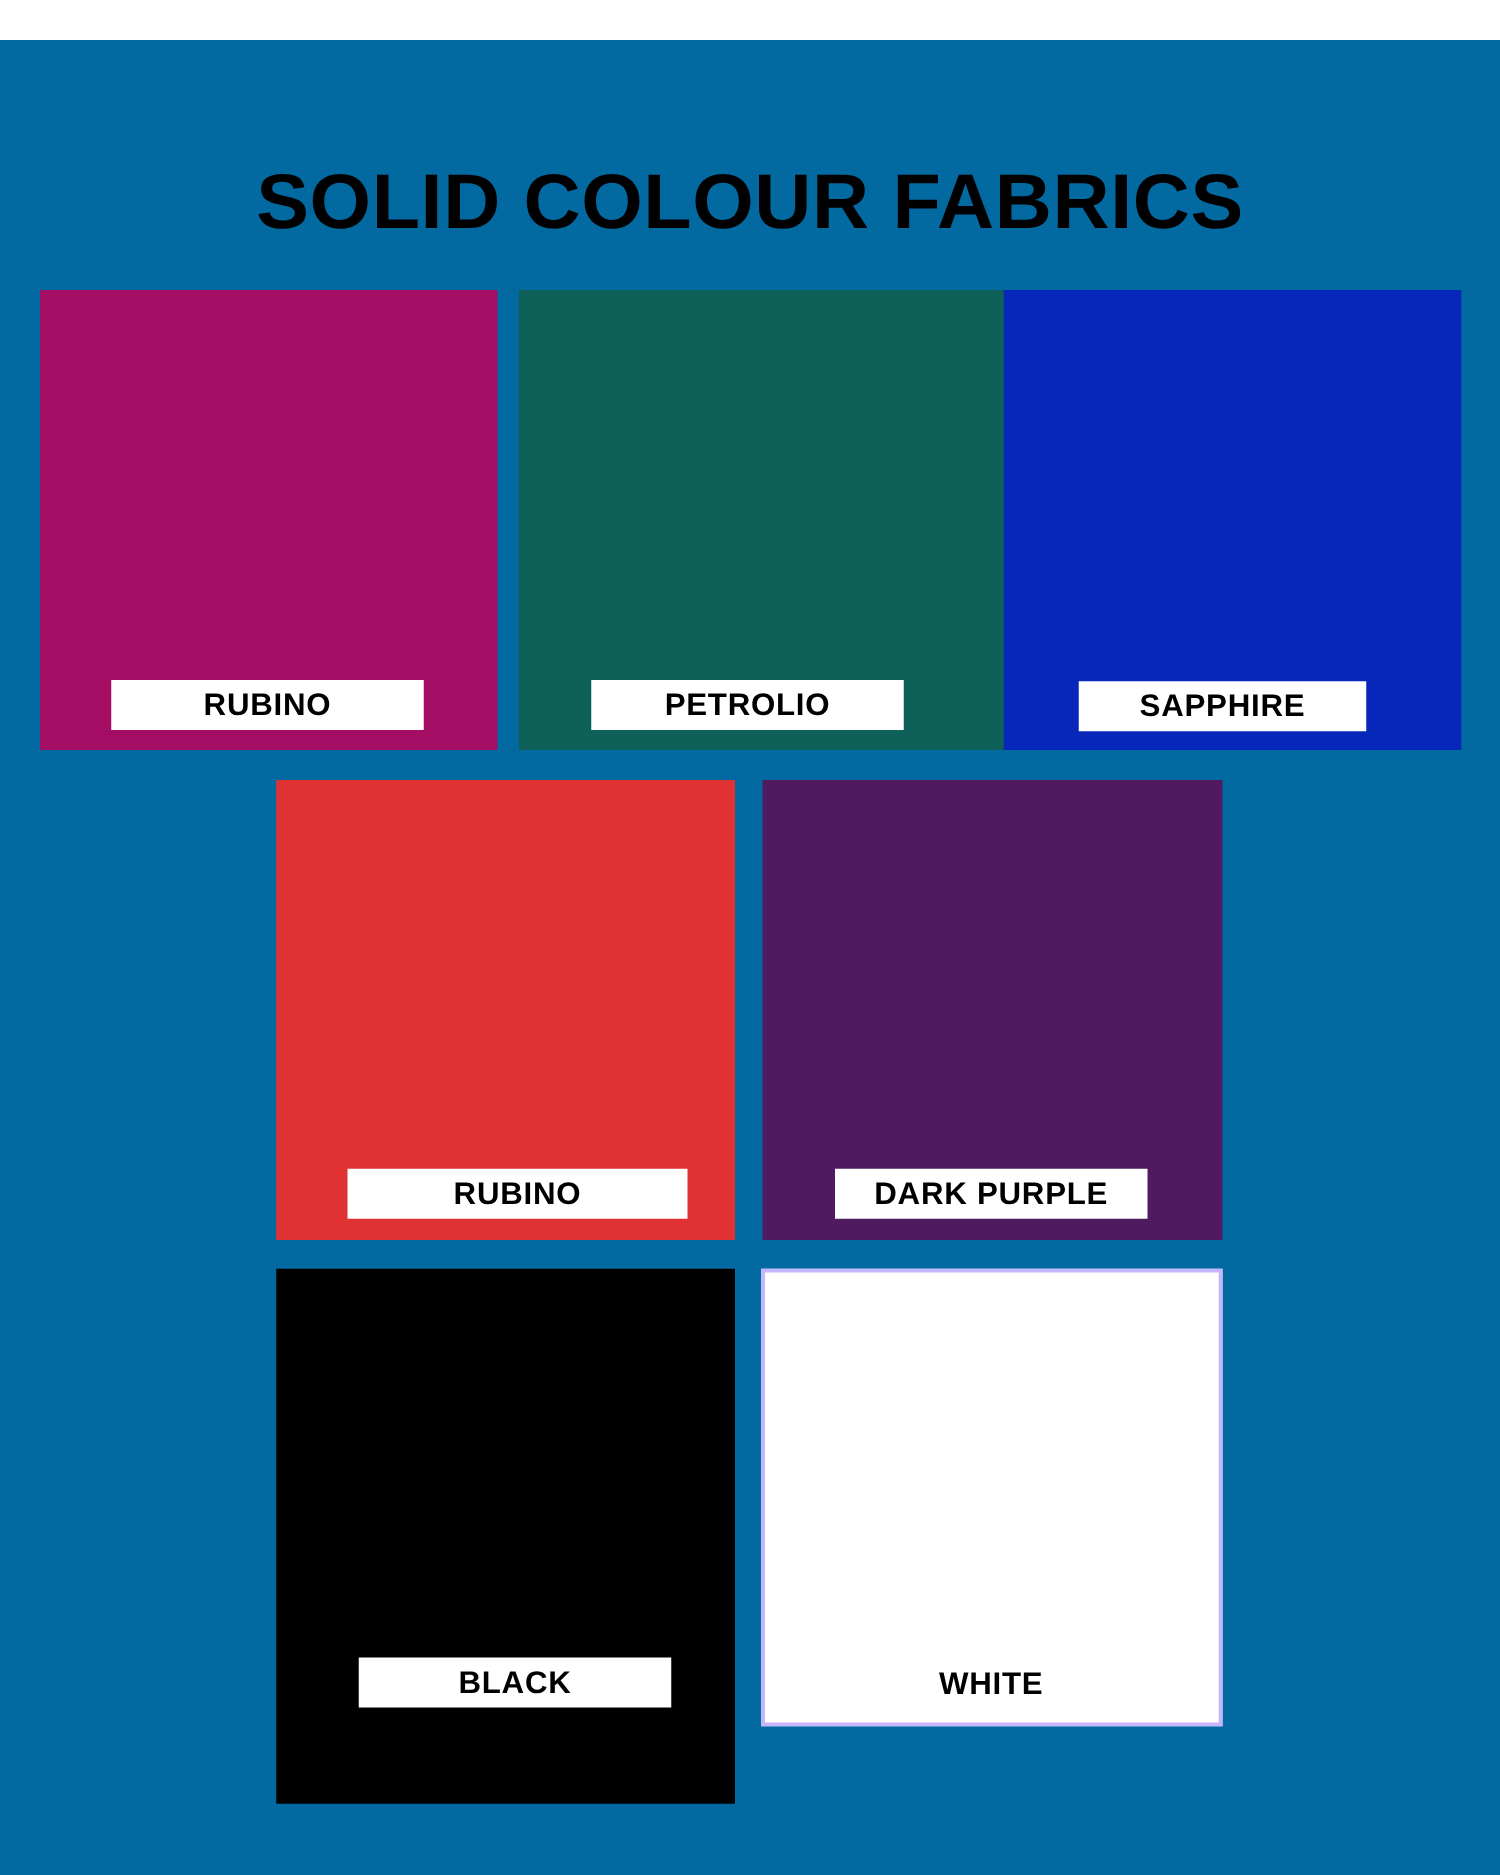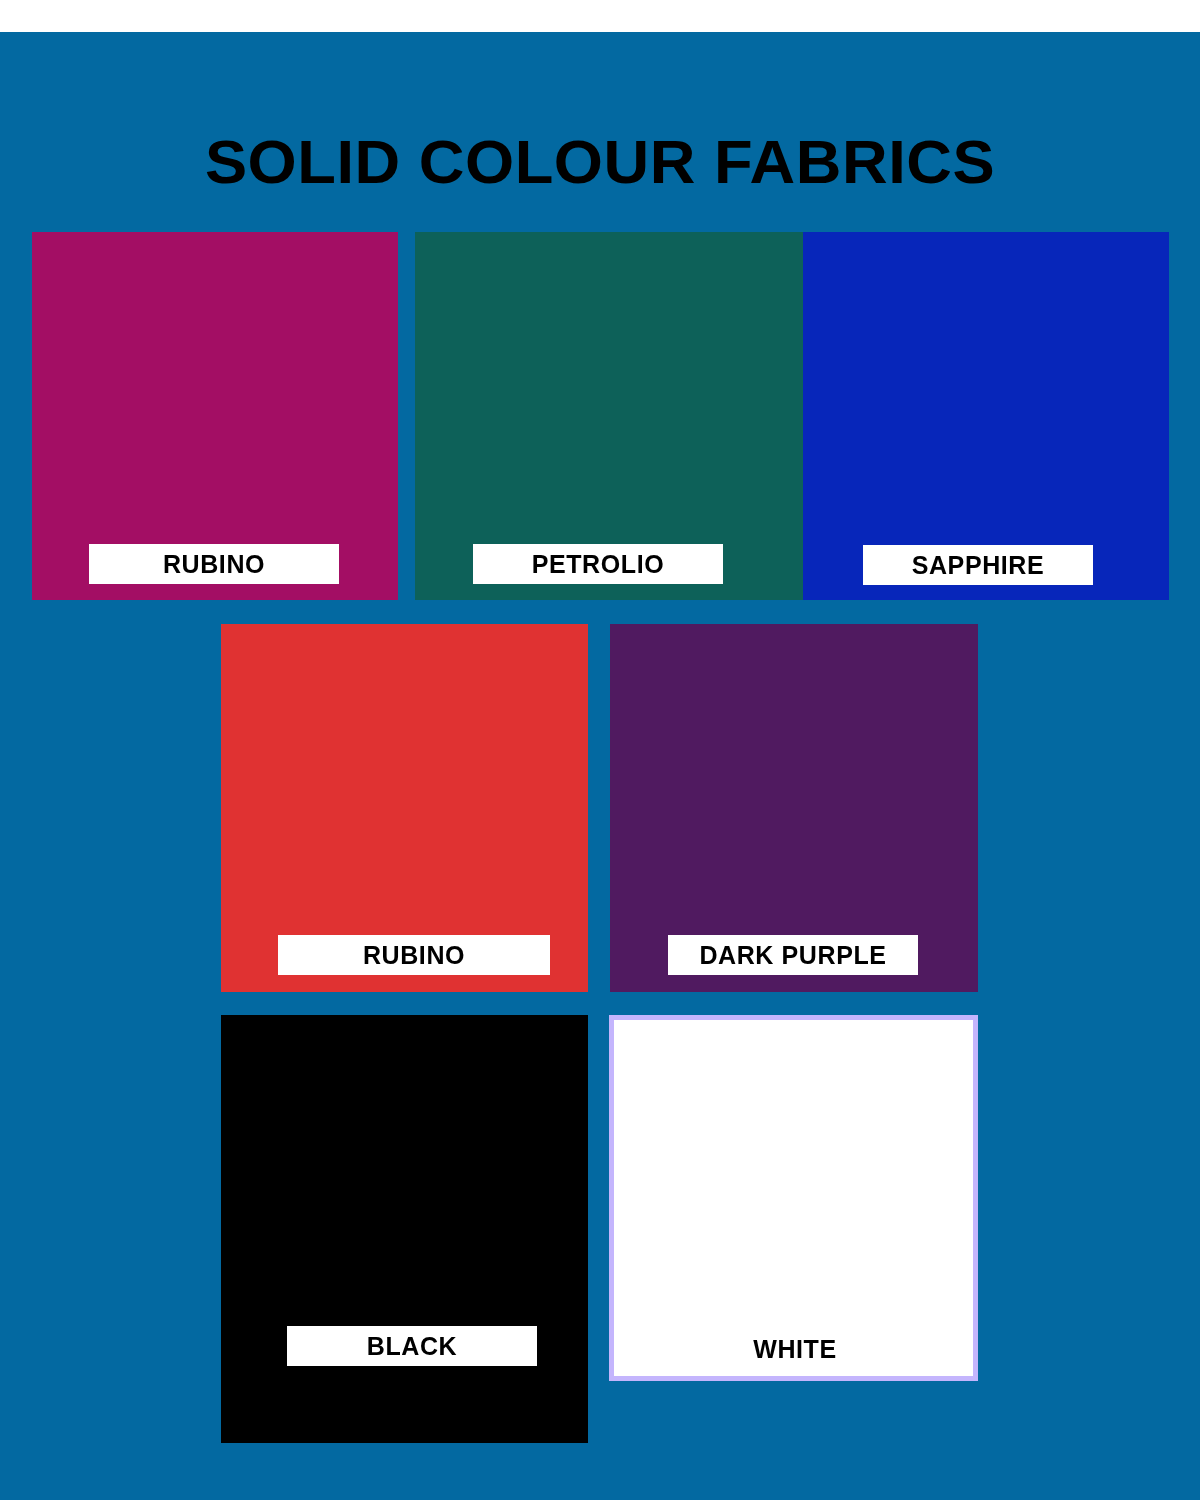--- a/index.html
+++ b/index.html
@@ -40,21 +40,21 @@
     transform: scaleX(1.02);
     transform-origin: center center;
   }
 
   
   .swatch {
     position: absolute;
     box-sizing: border-box;
   }
   .swatch.bordered {
-    border: 5px solid #c4b5fd;
+    border: 3px solid #c4b5fd;
   }
 
   
   .swatch-label {
     position: absolute;
     box-sizing: border-box;
     background: #ffffff;
     display: flex;
     align-items: center;
     justify-content: center;

